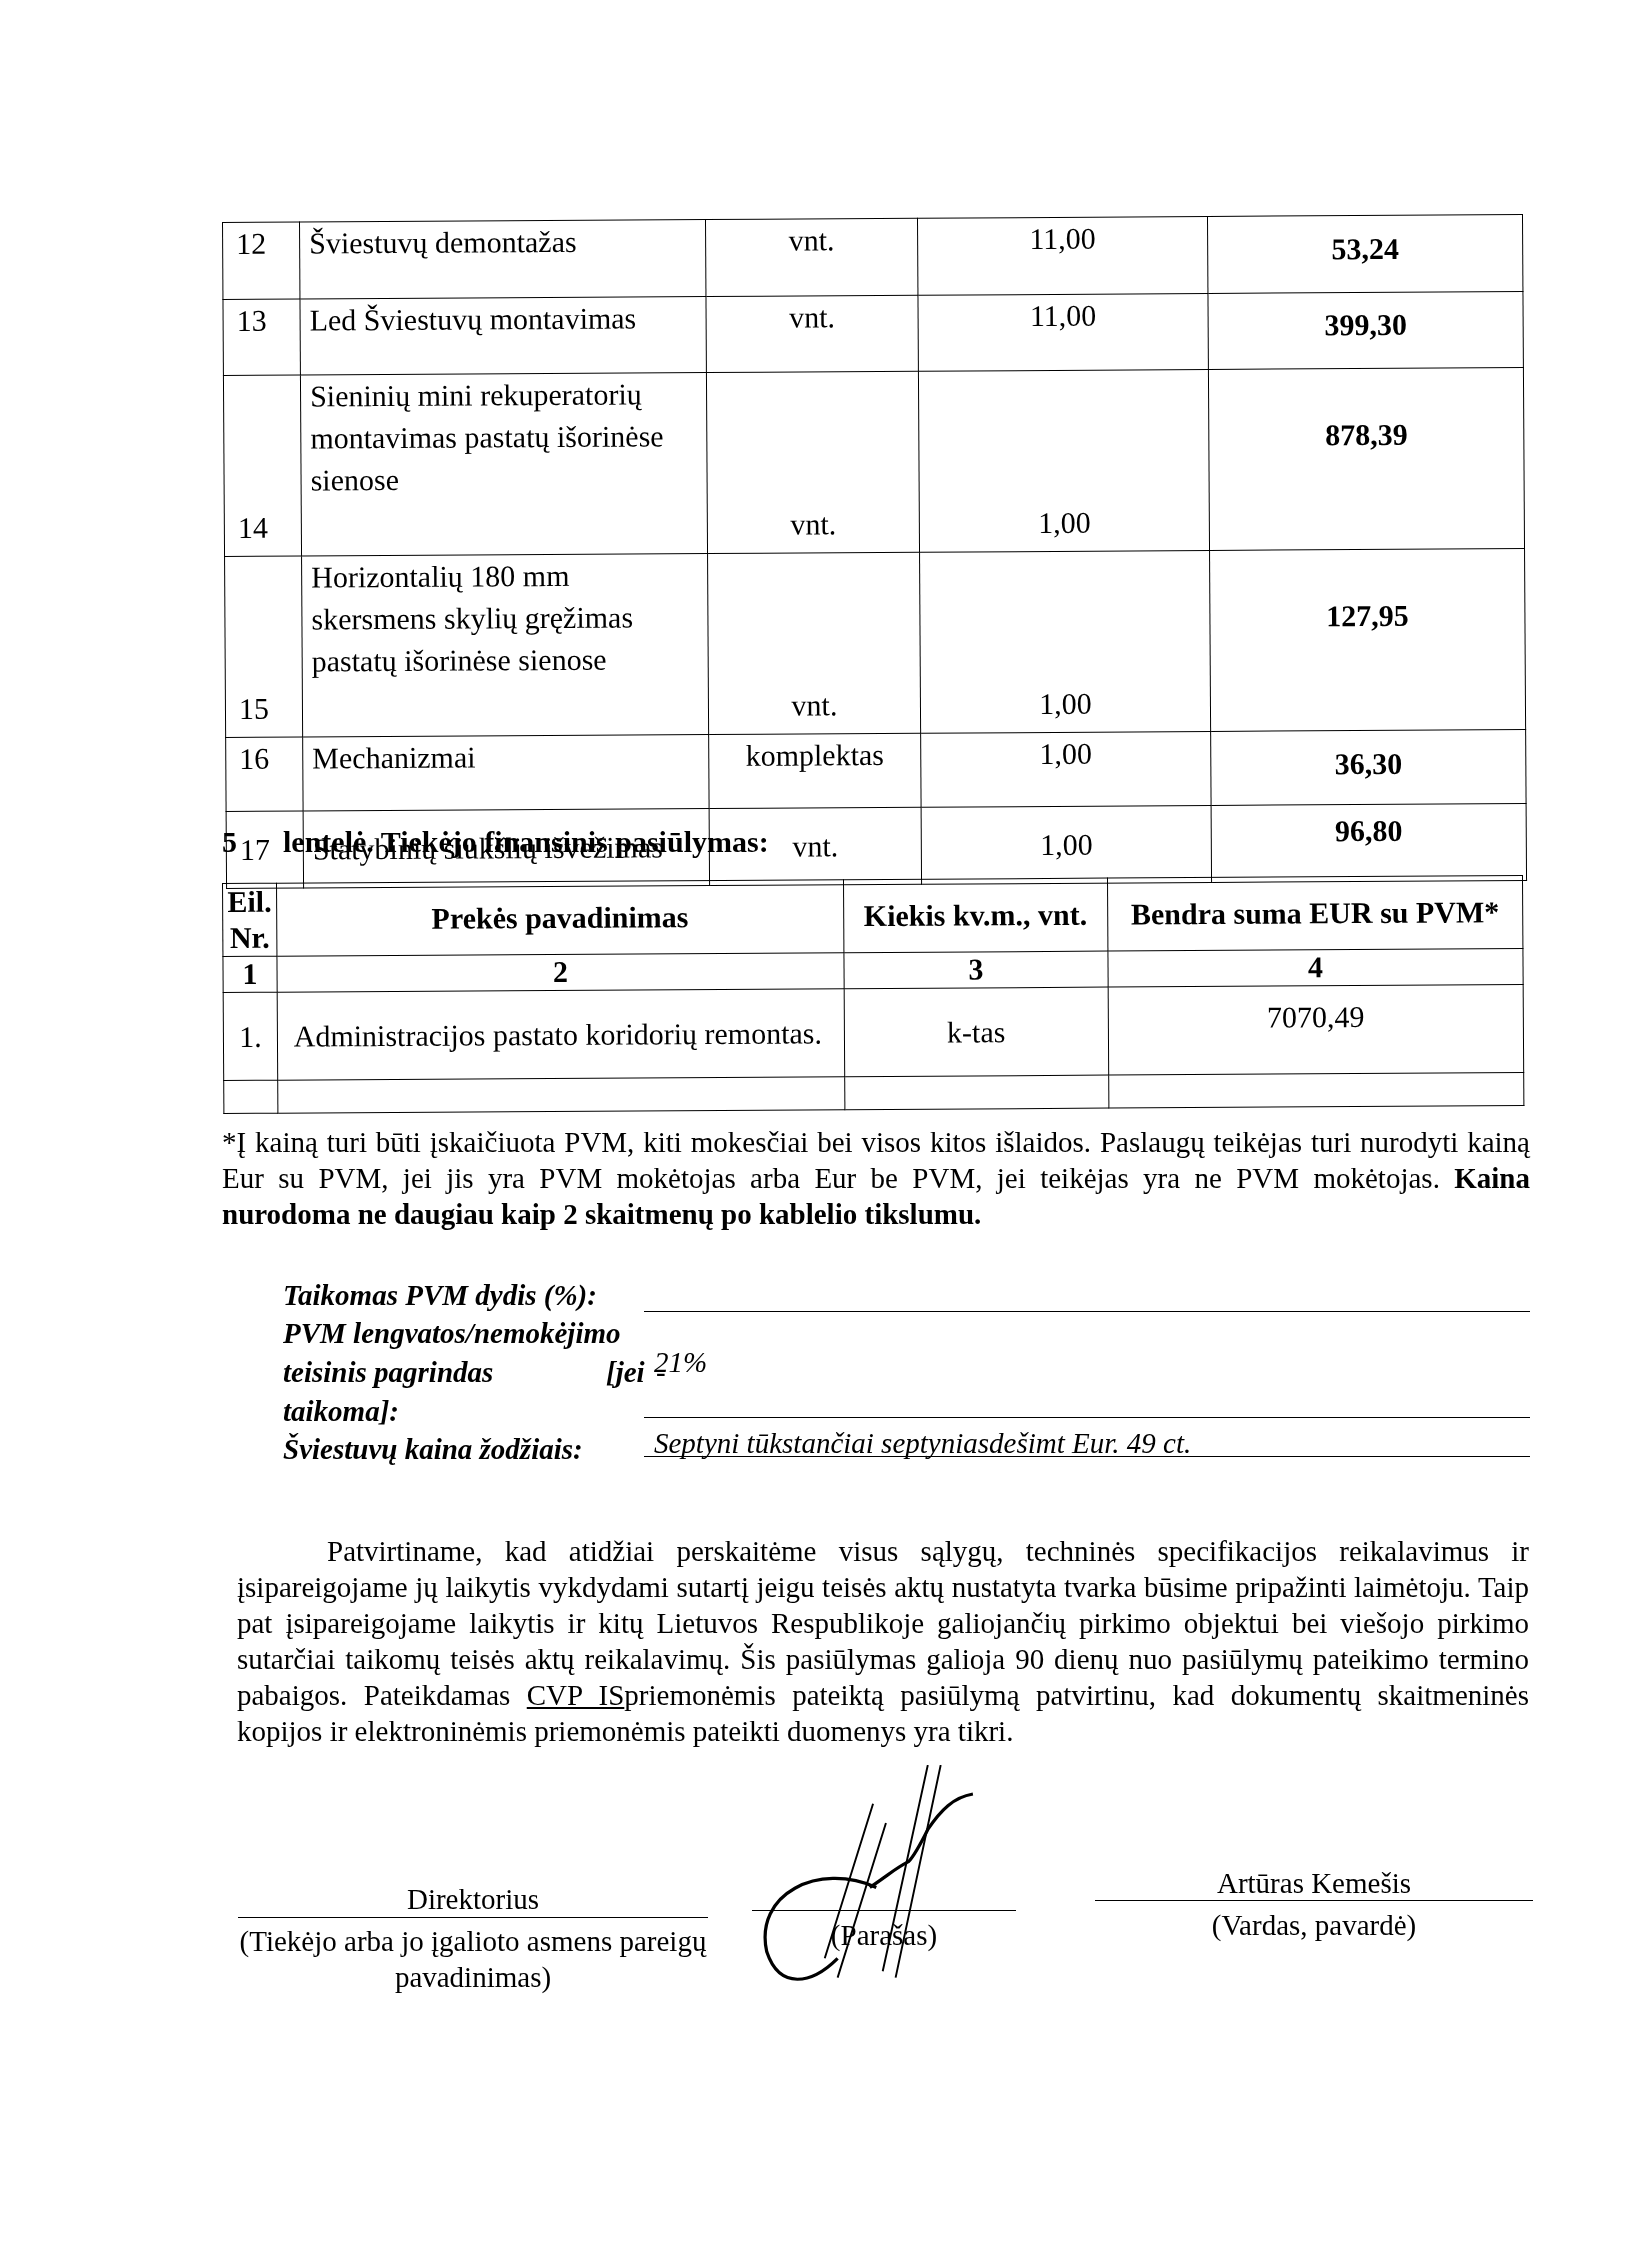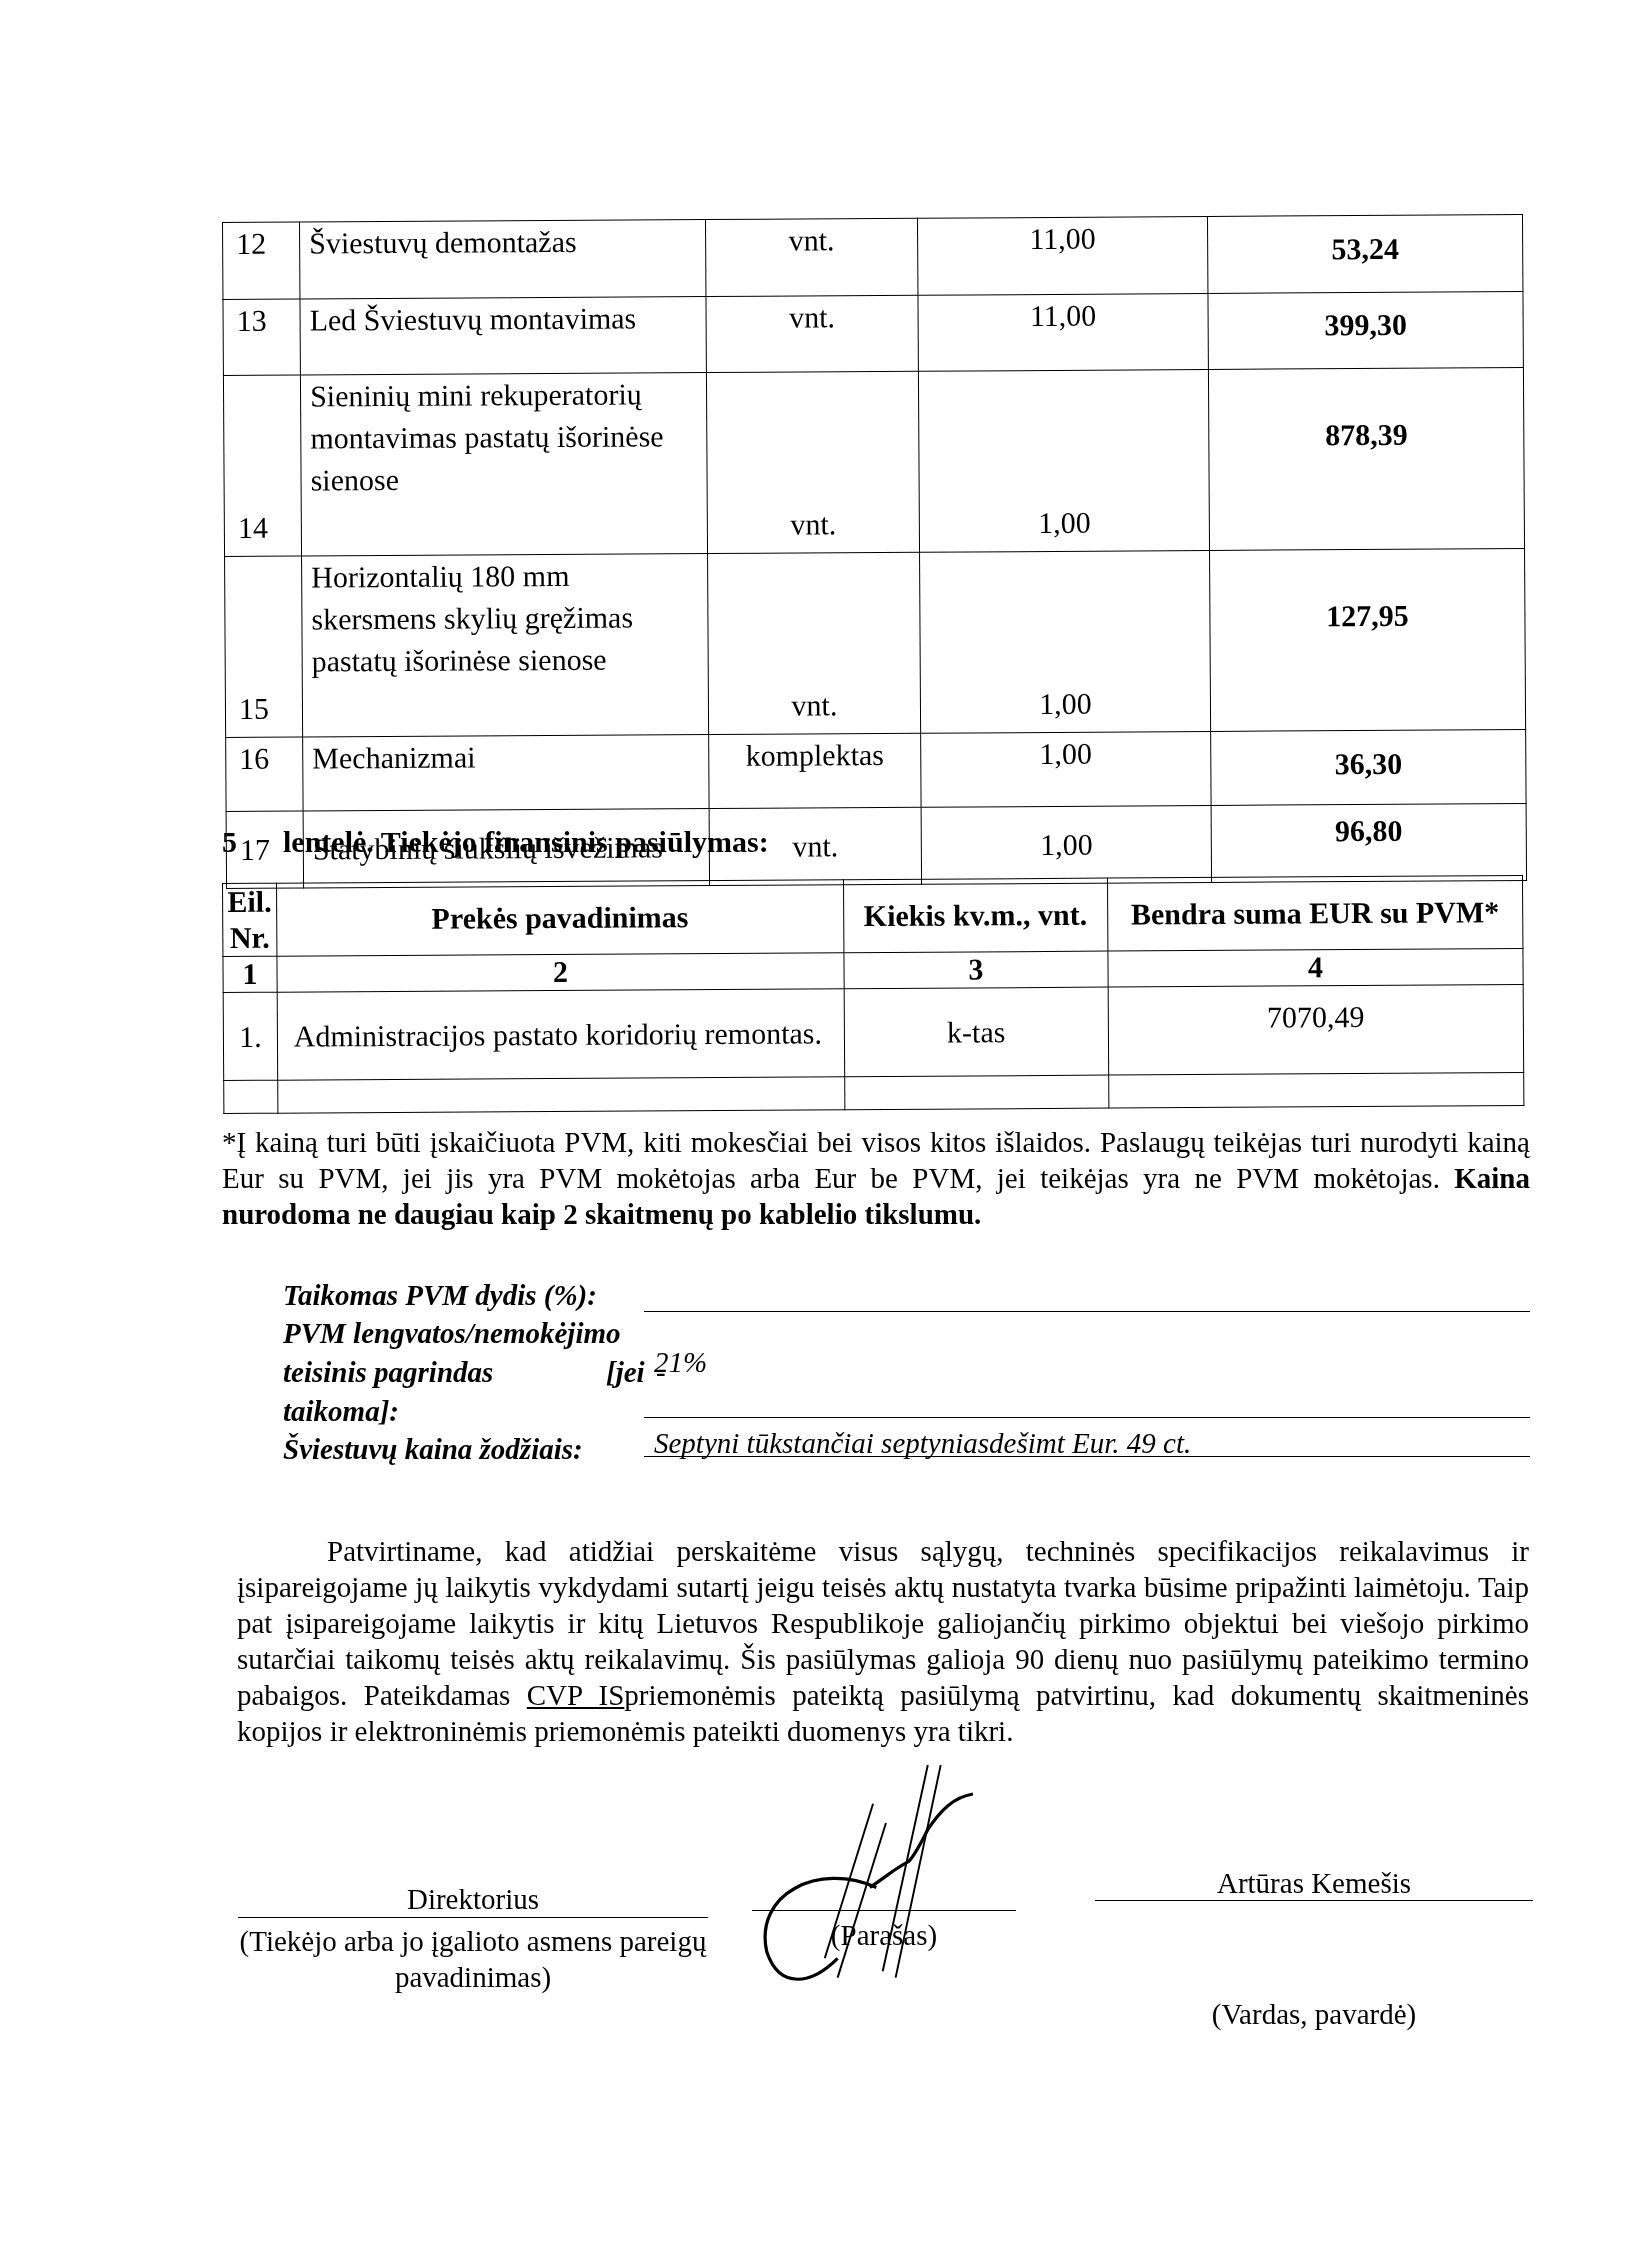--- a/index.html
+++ b/index.html
@@ -170,14 +170,14 @@
   <path d="M 205 60 L 130 300 M 225 90 L 150 330 M 290 0 L 220 320 M 310 0 L 240 330" stroke="#000" stroke-width="3" fill="none"></path>
   <path d="M 210 190 C 120 150, 20 200, 40 290 C 60 350, 110 340, 150 300" stroke="#000" stroke-width="5" fill="none"></path>
   <path d="M 200 190 C 230 170, 240 160, 260 150 C 270 140, 280 120, 290 100 C 310 70, 330 50, 360 45" stroke="#000" stroke-width="5" fill="none"></path>
 </svg>
 
 <div class="sig-line" style="left:752px; top:1910px; width:264px;"></div>
 <div class="sig-text" style="left:752px; top:1917px; width:264px;text-align:center;">(Parašas)</div>
 
 <div class="sig-text" style="left:1095px; top:1865px; width:438px;">Artūras Kemešis</div>
 <div class="sig-line" style="left:1095px; top:1900px; width:438px;"></div>
-<div class="sig-text" style="left:1095px; top:1996px; width:438px;">(Vardas, pavardė)</div>
+<div class="sig-text" style="left:1095px; top:1907px; width:438px;">(Vardas, pavardė)</div>
 
 
 </body></html>

